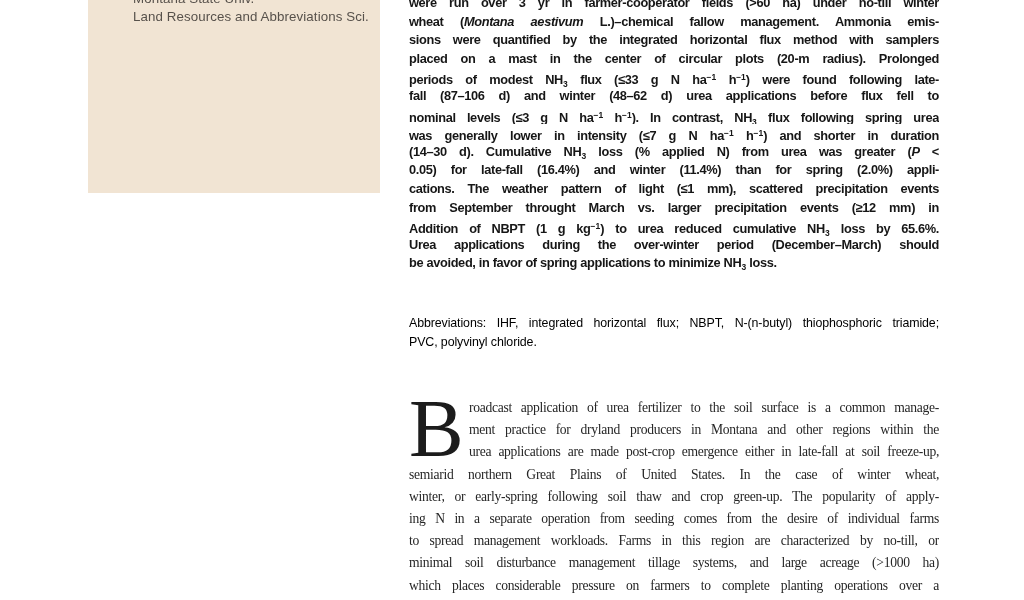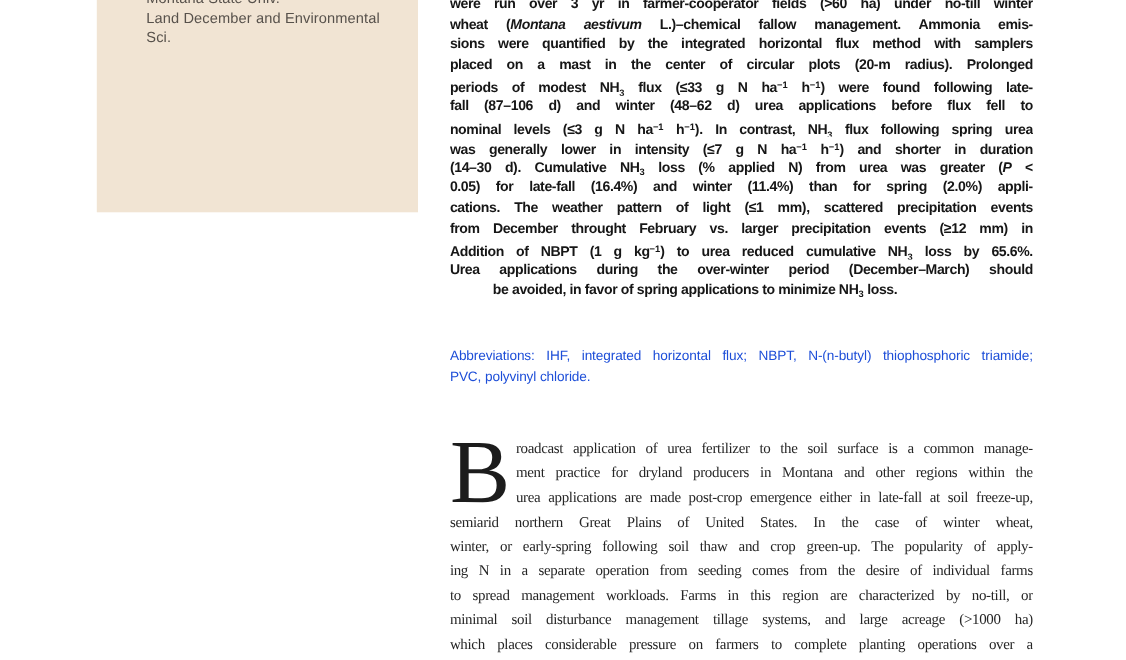--- a/index.html
+++ b/index.html
@@ -43,21 +43,21 @@
     color: #161616;
   }
   .abstract .tline {
     height: 18.6px;
     line-height: 18.6px;
     overflow: hidden;
     text-align: justify;
     text-align-last: justify;
     -moz-text-align-last: justify;
   }
-  .abstract .tline.lastline { text-align-last: left; margin-left: 39px; -moz-text-align-last: left; }
+  .abstract .tline.lastline { text-align-last: left; -moz-text-align-last: left; }
   .abstract sub { font-size: 8.5px; vertical-align: -3px; letter-spacing: 0; }
   .abstract sup { font-size: 8.5px; vertical-align: 4px; letter-spacing: 0; }
 
   
   .abbrev {
     position: absolute;
     left: 409px;
     top: 314px;
     width: 530px;
     font-size: 12.4px;
@@ -108,43 +108,43 @@
   }
 </style>
 </head>
 <body>
 
 <div class="page">
 
   <div class="affil-box" style="background: rgb(241, 228, 211);">
     <div class="affil-text" style="color: rgb(87, 81, 75);">
         <div class="tline">Montana State Univ.</div>
-        <div class="tline">Land December and Environmental Sci.</div>
+        <div class="tline">Land Resources and Abbreviations Sci.</div>
       </div>
   </div>
 
   <div class="abstract" style="color: rgb(22, 22, 22);">
       <div class="tline">were run over 3 yr in farmer-cooperator fields (&gt;60 ha) under no-till winter</div>
       <div class="tline">wheat (<i>Montana aestivum</i> L.)–chemical fallow management. Ammonia emis-</div>
       <div class="tline">sions were quantified by the integrated horizontal flux method with samplers</div>
       <div class="tline">placed on a mast in the center of circular plots (20-m radius). Prolonged</div>
       <div class="tline">periods of modest NH<sub>3</sub> flux (≤33 g N ha<sup>−1</sup> h<sup>−1</sup>) were found following late-</div>
       <div class="tline">fall (87–106 d) and winter (48–62 d) urea applications before flux fell to</div>
       <div class="tline">nominal levels (≤3 g N ha<sup>−1</sup> h<sup>−1</sup>). In contrast, NH<sub>3</sub> flux following spring urea</div>
       <div class="tline">was generally lower in intensity (≤7 g N ha<sup>−1</sup> h<sup>−1</sup>) and shorter in duration</div>
       <div class="tline">(14–30 d). Cumulative NH<sub>3</sub> loss (% applied N) from urea was greater (<i>P</i> &lt;</div>
       <div class="tline">0.05) for late-fall (16.4%) and winter (11.4%) than for spring (2.0%) appli-</div>
       <div class="tline">cations. The weather pattern of light (≤1 mm), scattered precipitation events</div>
-      <div class="tline">from December throught February vs. larger precipitation events (≥12 mm) in</div>
+      <div class="tline">from September throught March vs. larger precipitation events (≥12 mm) in</div>
       <div class="tline">Addition of NBPT (1 g kg<sup>−1</sup>) to urea reduced cumulative NH<sub>3</sub> loss by 65.6%.</div>
       <div class="tline">Urea applications during the over-winter period (December–March) should</div>
       <div class="tline lastline">be avoided, in favor of spring applications to minimize NH<sub>3</sub> loss.</div>
     </div>
 
-  <div class="abbrev" style="color: #1d4ed8;">
+  <div class="abbrev" style="color: #000000;">
       <div class="tline">Abbreviations: IHF, integrated horizontal flux; NBPT, N-(n-butyl) thiophosphoric triamide;</div>
       <div class="tline lastline">PVC, polyvinyl chloride.</div>
     </div>
 
   <div class="bodytext" style="color: rgb(38, 38, 38);">
     <div class="drop-cap">B</div>
     <div>
         <div class="tline">roadcast application of urea fertilizer to the soil surface is a common manage-</div>
         <div class="tline">ment practice for dryland producers in Montana and other regions within the</div>
         <div class="tline">urea applications are made post-crop emergence either in late-fall at soil freeze-up,</div>

